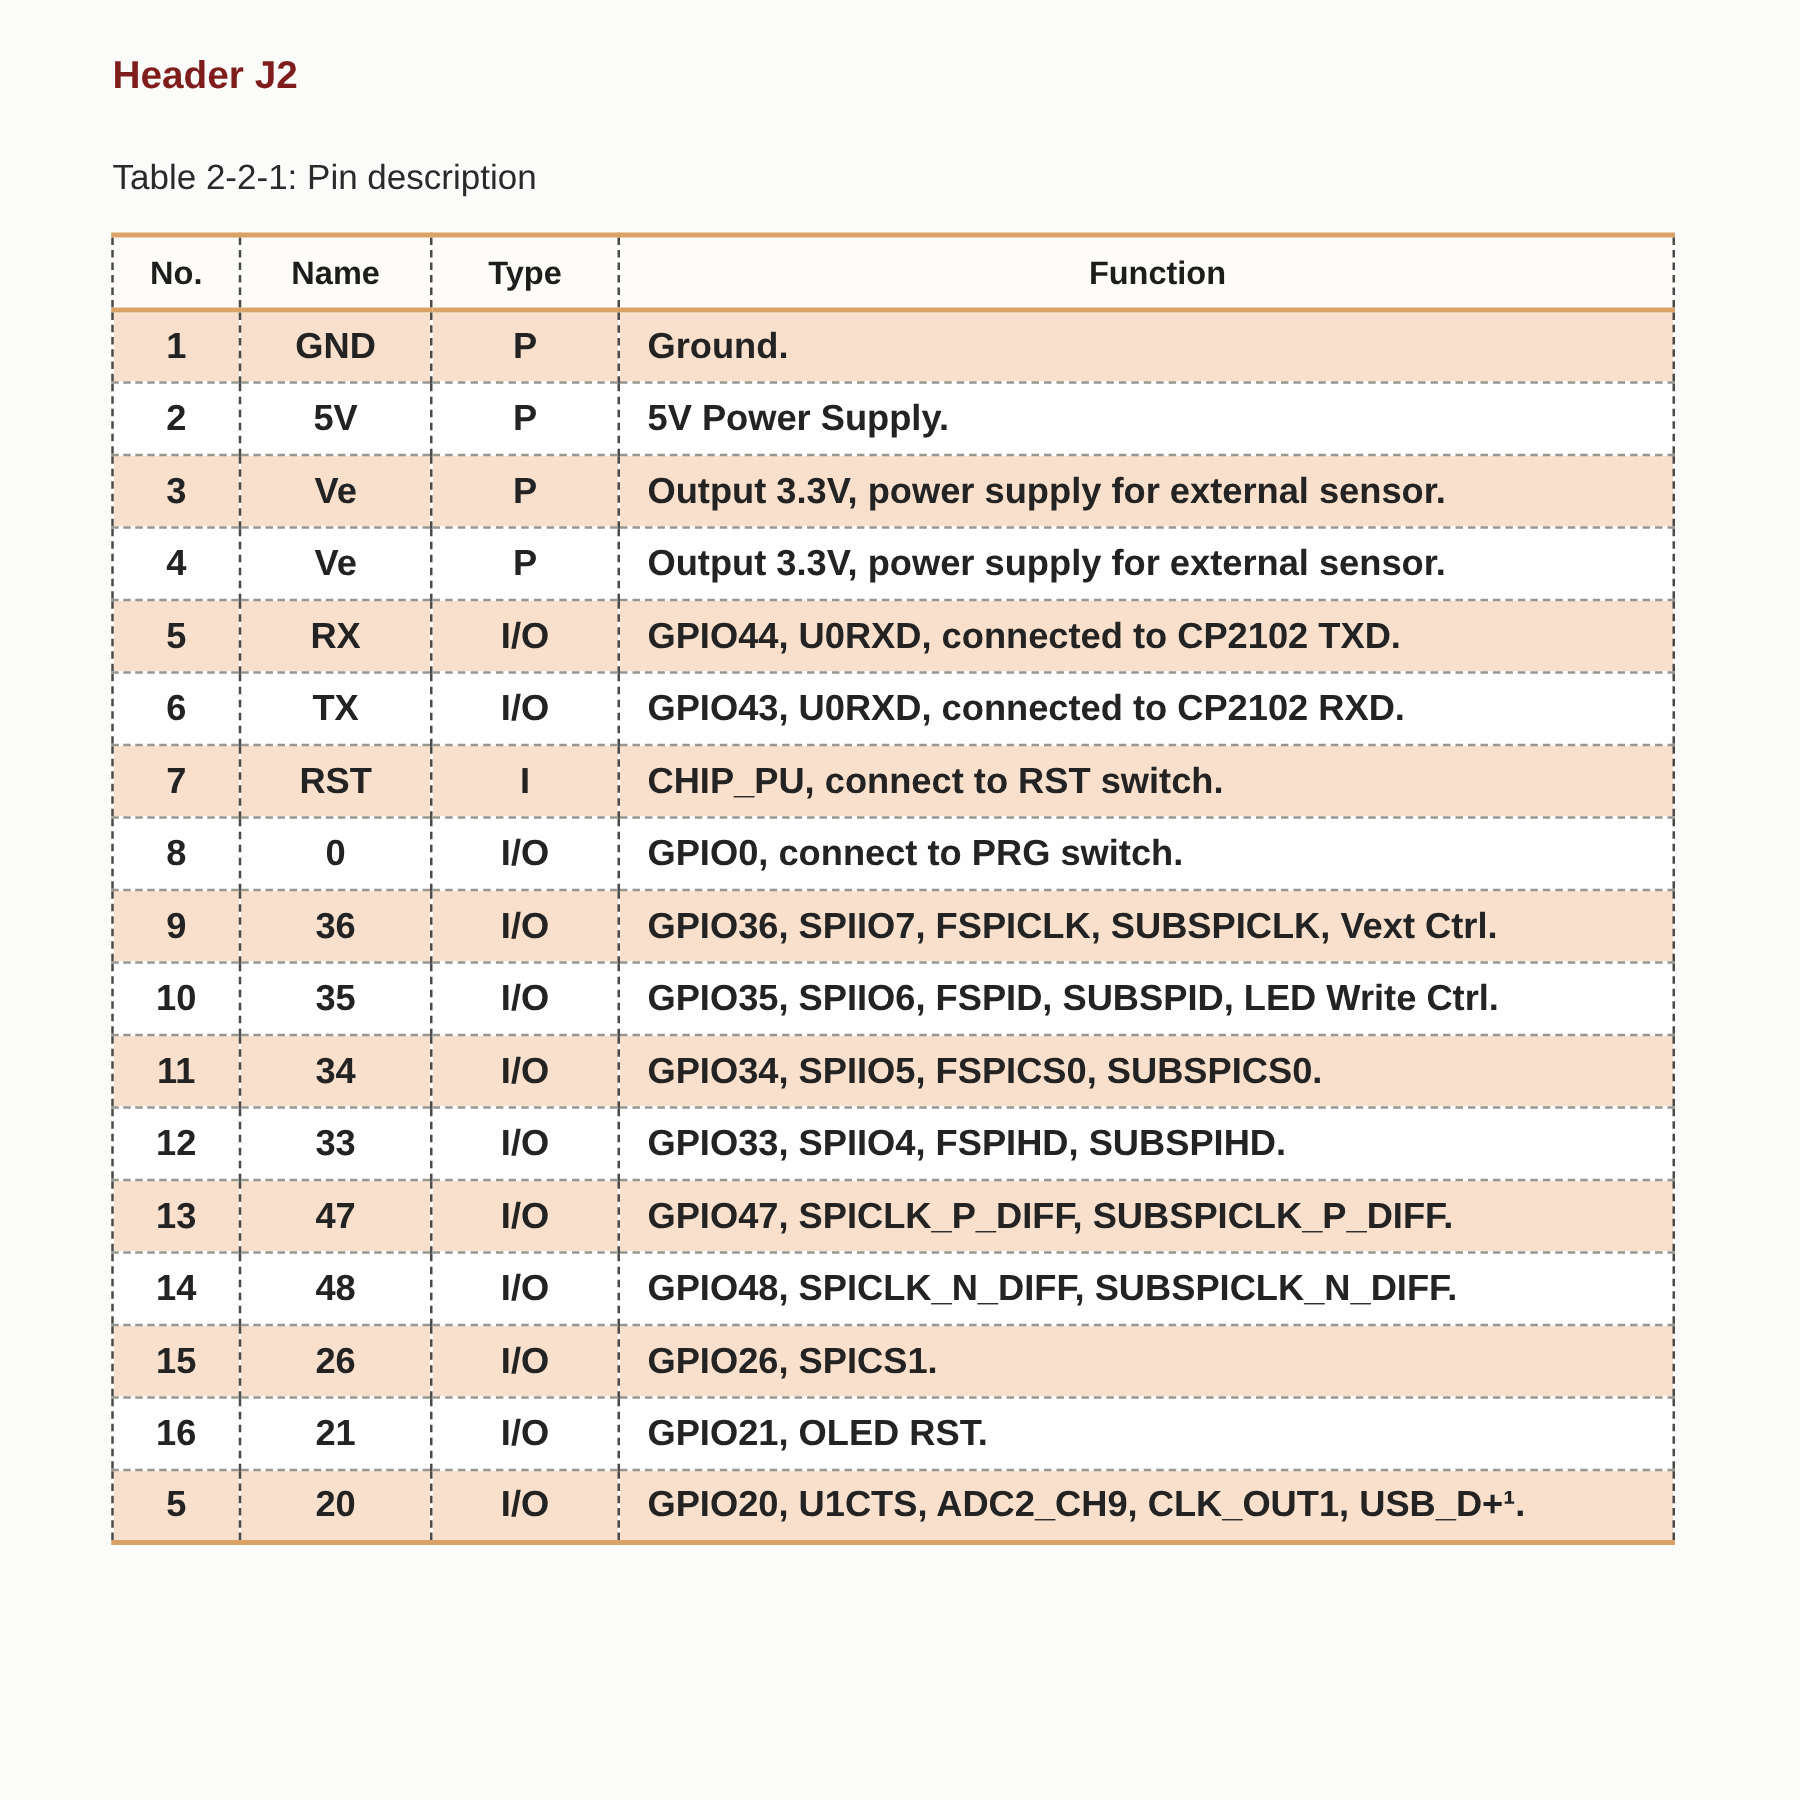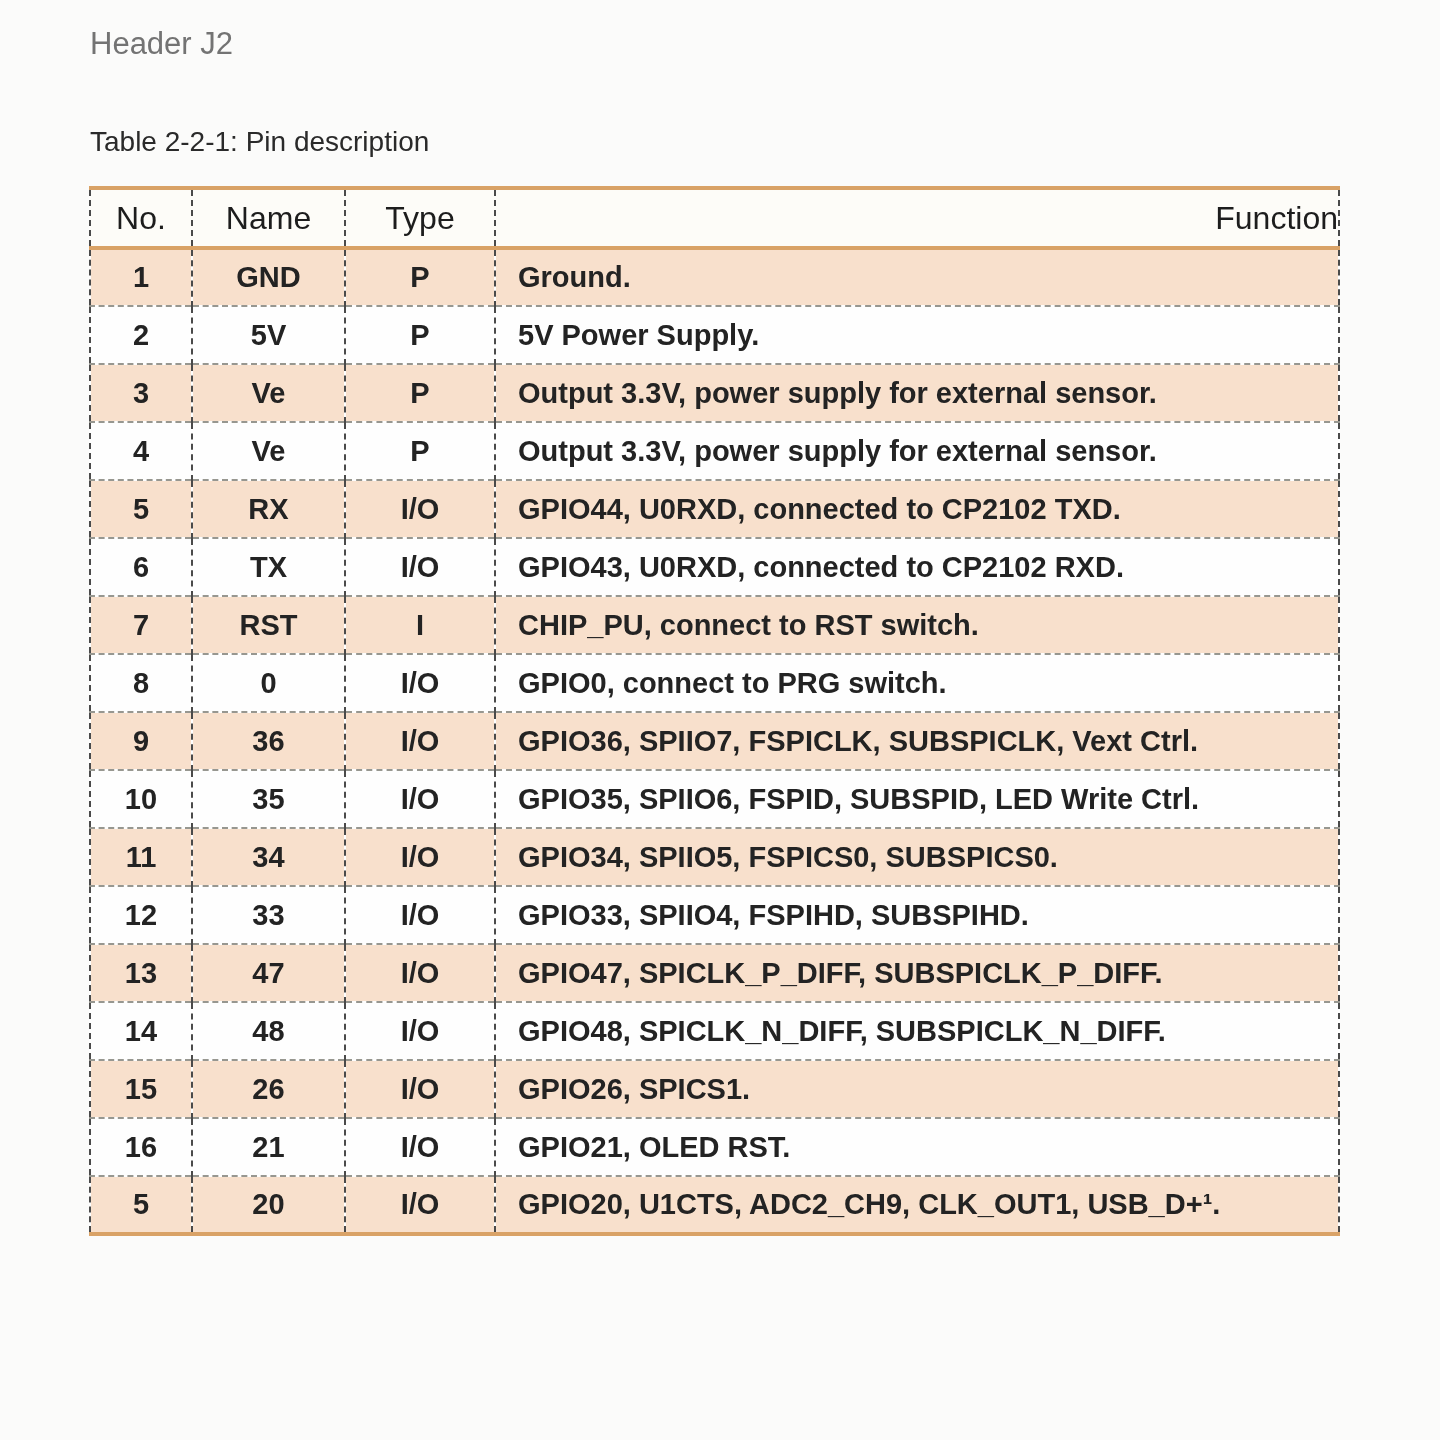--- a/index.html
+++ b/index.html
@@ -16,25 +16,25 @@
   html,body{width:1440px;height:1440px;}
   body{
     background:var(--page-bg);
     font-family:"Liberation Sans", sans-serif;
     color:var(--ink);
     position:relative;
     overflow:hidden;
   }
   .page-title{
     position:absolute;
-    left:90px; top:26px;
+    left:90px; top:42px;
     font-size:31px;
-    font-weight:400;
+    font-weight:700;
     letter-spacing:0px;
-    color:#737373;
+    color:#7f1d1d;
   }
   .table-caption{
     position:absolute;
     top:126px;
     left:90px;
     width:1249px;
     text-align:left;
     font-size:28px;
     font-weight:400;
     color:#2a2a2a;
@@ -53,28 +53,28 @@
   }
   col.c-no{width:102px;}
   col.c-name{width:153px;}
   col.c-type{width:150px;}
   col.c-fn{width:844px;}
   thead th{
     height:60px;
     background:var(--header-bg);
     border-bottom:4px solid var(--accent-border);
     border-right:2px dashed var(--vline);
-    font-size:32px;
-    font-weight:400;
+    font-size:26px;
+    font-weight:700;
     text-align:center;
     vertical-align:middle;
     color:#1d1d1d;
   }
   thead th:last-child{border-right:none;}
-  thead th.fn{text-align:right;padding-left:18px;}
+  thead th.fn{text-align:center;padding-left:18px;}
   tbody td{
     height:58px;
     border-top:2px dashed var(--hline);
     border-right:2px dashed var(--vline);
     font-size:29px;
     font-weight:700;
     text-align:center;
     vertical-align:middle;
     color:#232323;
     white-space:nowrap;

